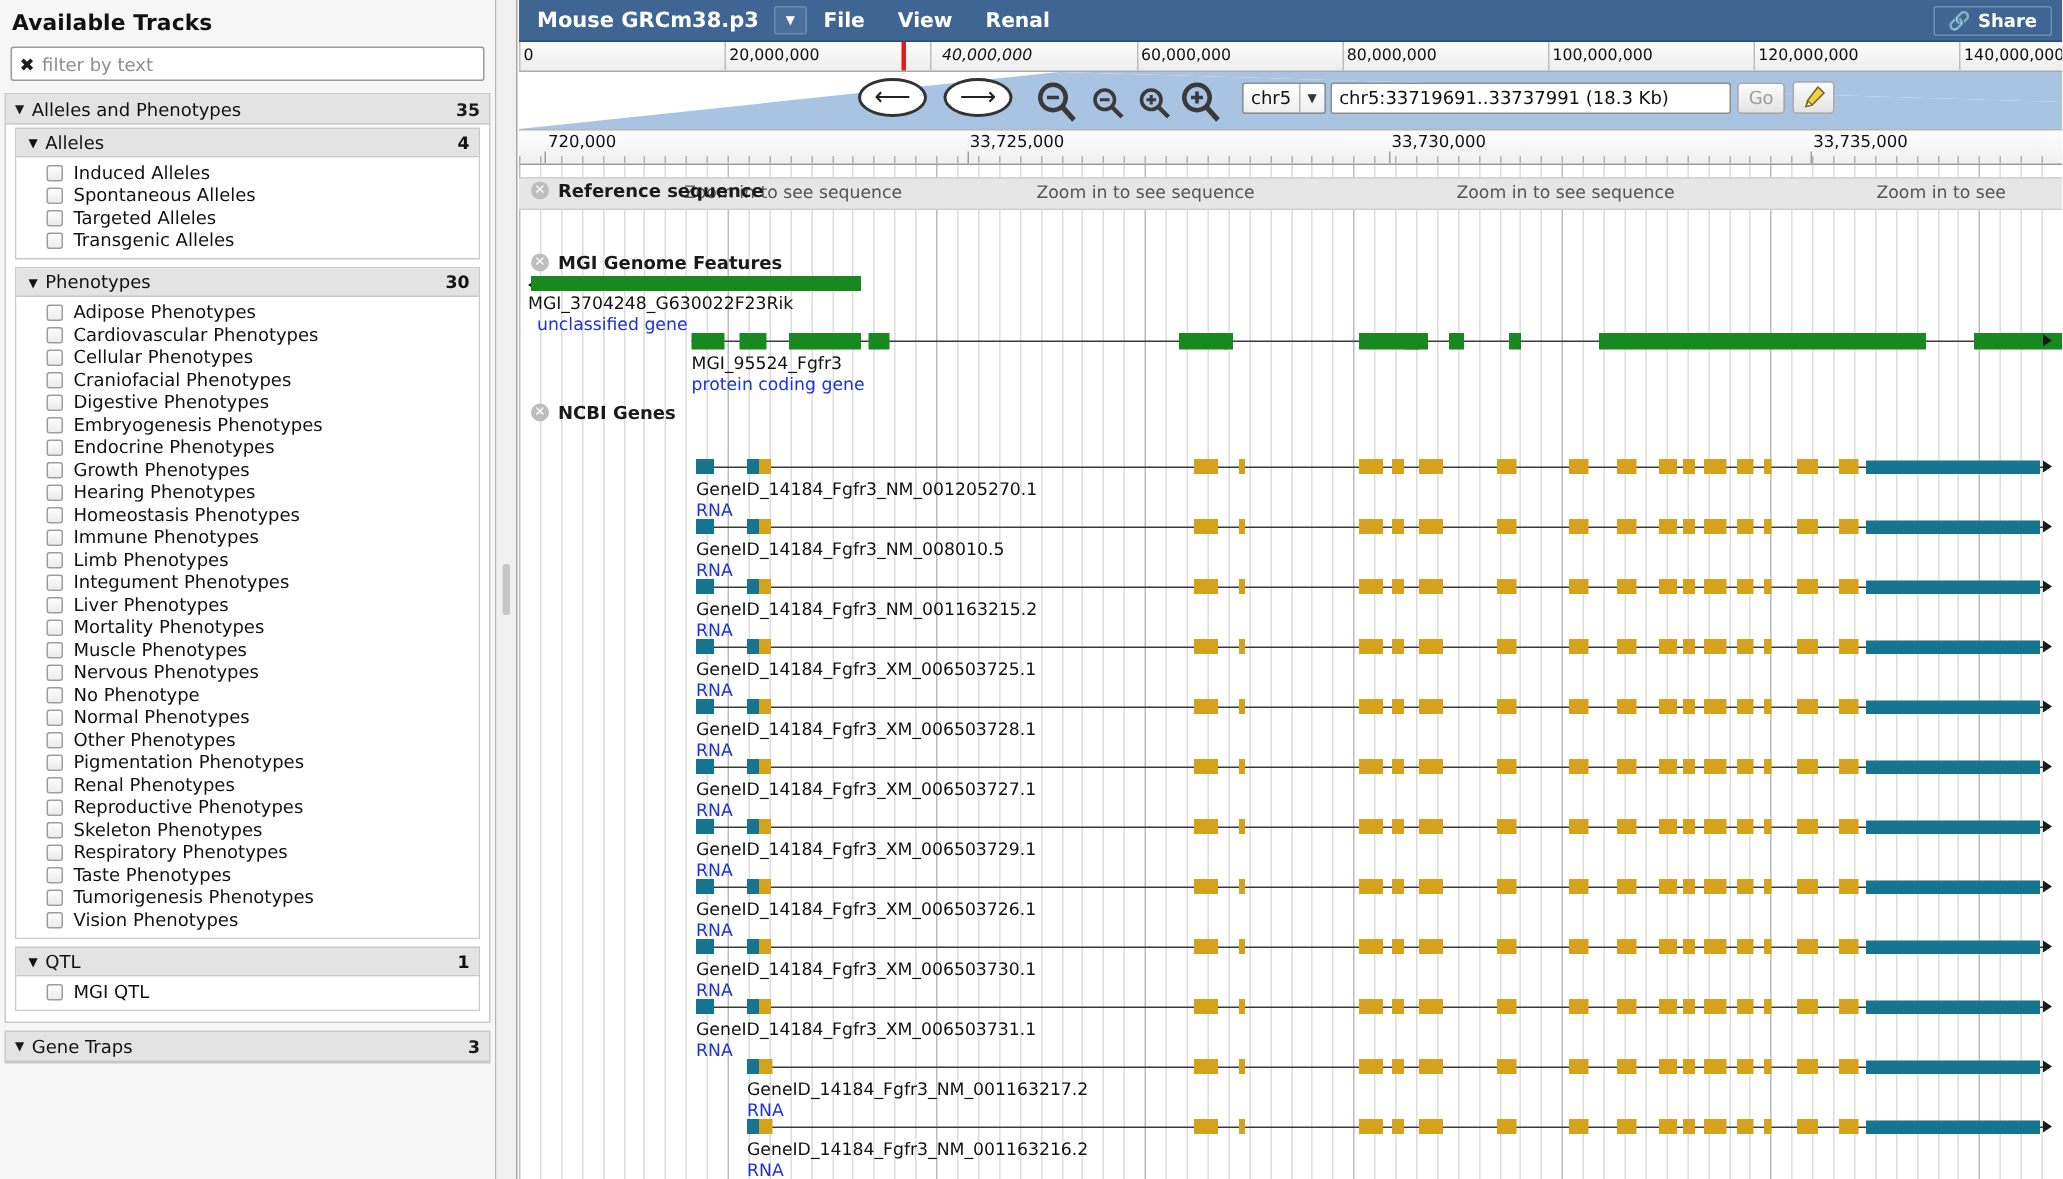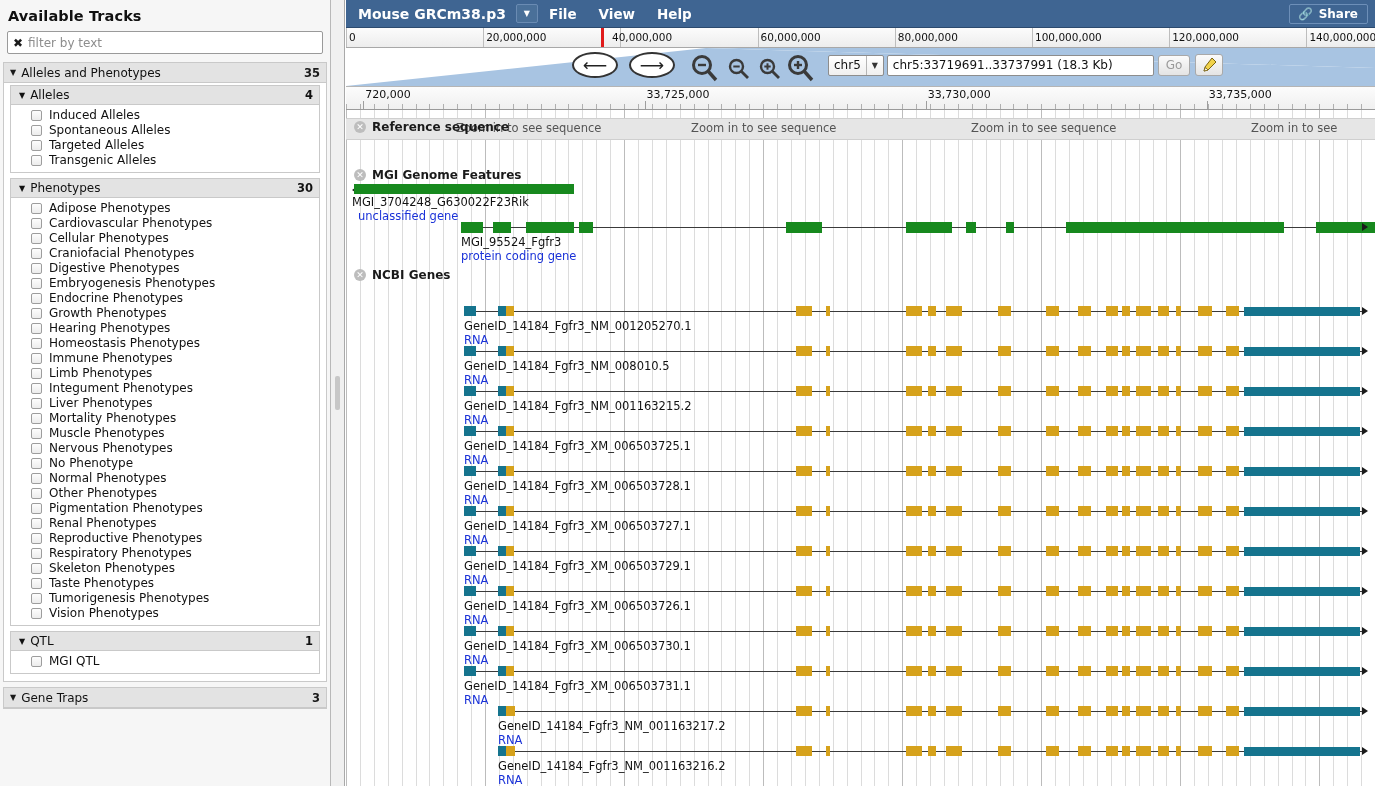--- a/index.html
+++ b/index.html
@@ -405,25 +405,25 @@
                 <div class="track-row">
                   <span class="cb"></span>
                   <span>Renal Phenotypes</span>
                 </div>
                 <div class="track-row">
                   <span class="cb"></span>
                   <span>Reproductive Phenotypes</span>
                 </div>
                 <div class="track-row">
                   <span class="cb"></span>
+                  <span>Skeleton Phenotypes</span>
+                </div>
+                <div class="track-row">
+                  <span class="cb"></span>
                   <span>Respiratory Phenotypes</span>
-                </div>
-                <div class="track-row">
-                  <span class="cb"></span>
-                  <span>Skeleton Phenotypes</span>
                 </div>
                 <div class="track-row">
                   <span class="cb"></span>
                   <span>Taste Phenotypes</span>
                 </div>
                 <div class="track-row">
                   <span class="cb"></span>
                   <span>Tumorigenesis Phenotypes</span>
                 </div>
                 <div class="track-row">
@@ -460,35 +460,35 @@
   <div id="side-divider"></div>
   <div id="side-grip"></div>
 
   <div id="browser">
 
     <div id="menubar">
       <span id="genome-name">Mouse GRCm38.p3</span>
       <span id="genome-caret">▼</span>
       <span class="menu-item">File</span>
       <span class="menu-item">View</span>
-      <span class="menu-item">Help</span>
+      <span class="menu-item">Renal</span>
       <div id="share-btn">
         <span id="share-link-icon">🔗</span>
         <span>Share</span>
       </div>
     </div>
 
     <div id="overview-ruler">
       <div id="red-marker" style="left: 255.192px;"></div>
     <div class="otickmark" style="left: 0px;"></div>
         <div class="otick" style="left: 3px;">0</div>
         <div class="otickmark" style="left: 137.2px;"></div>
         <div class="otick" style="left: 140.2px;">20,000,000</div>
         <div class="otickmark" style="left: 274.4px;"></div>
-        <div class="otick" style="left: 266px;">40,000,000</div>
+        <div class="otick" style="left: 282px; font-style: italic;">40,000,000</div>
         <div class="otickmark" style="left: 411.6px;"></div>
         <div class="otick" style="left: 414.6px;">60,000,000</div>
         <div class="otickmark" style="left: 548.8px;"></div>
         <div class="otick" style="left: 551.8px;">80,000,000</div>
         <div class="otickmark" style="left: 686px;"></div>
         <div class="otick" style="left: 689px;">100,000,000</div>
         <div class="otickmark" style="left: 823.2px;"></div>
         <div class="otick" style="left: 826.2px;">120,000,000</div>
         <div class="otickmark" style="left: 960.4px;"></div>
         <div class="otick" style="left: 963.4px;">140,000,000</div>

